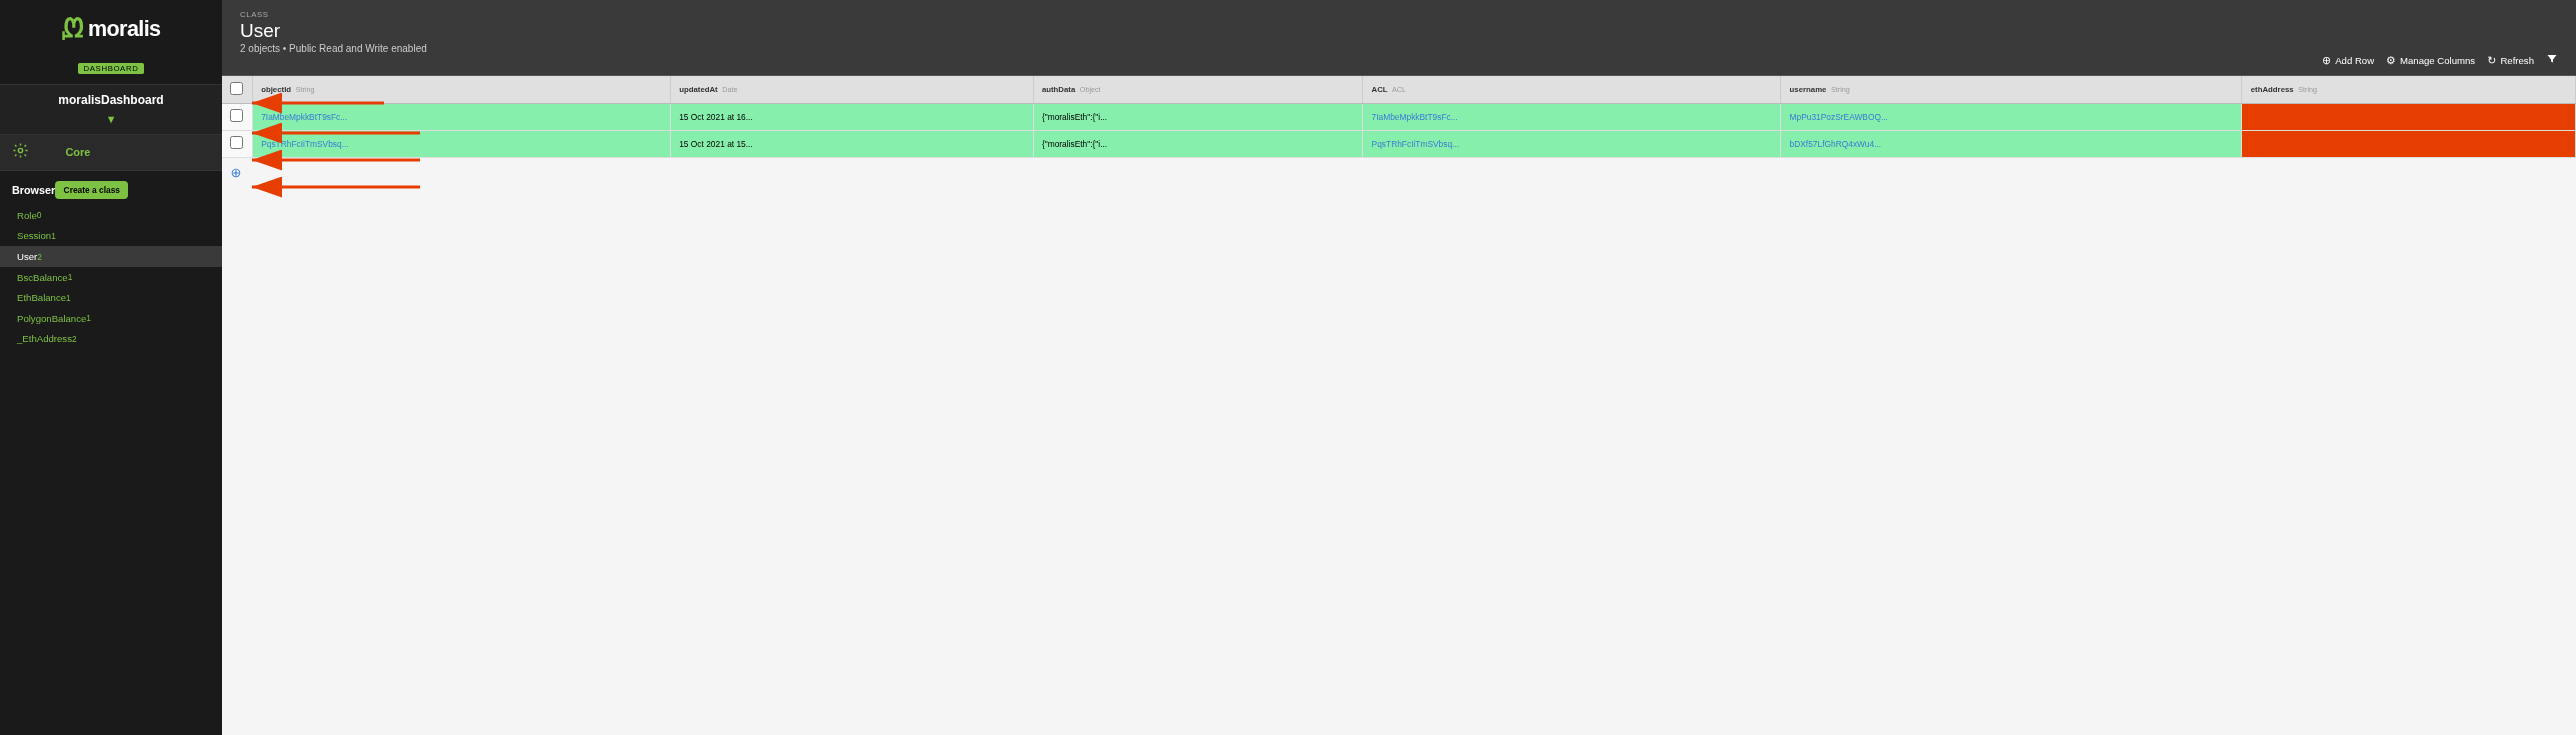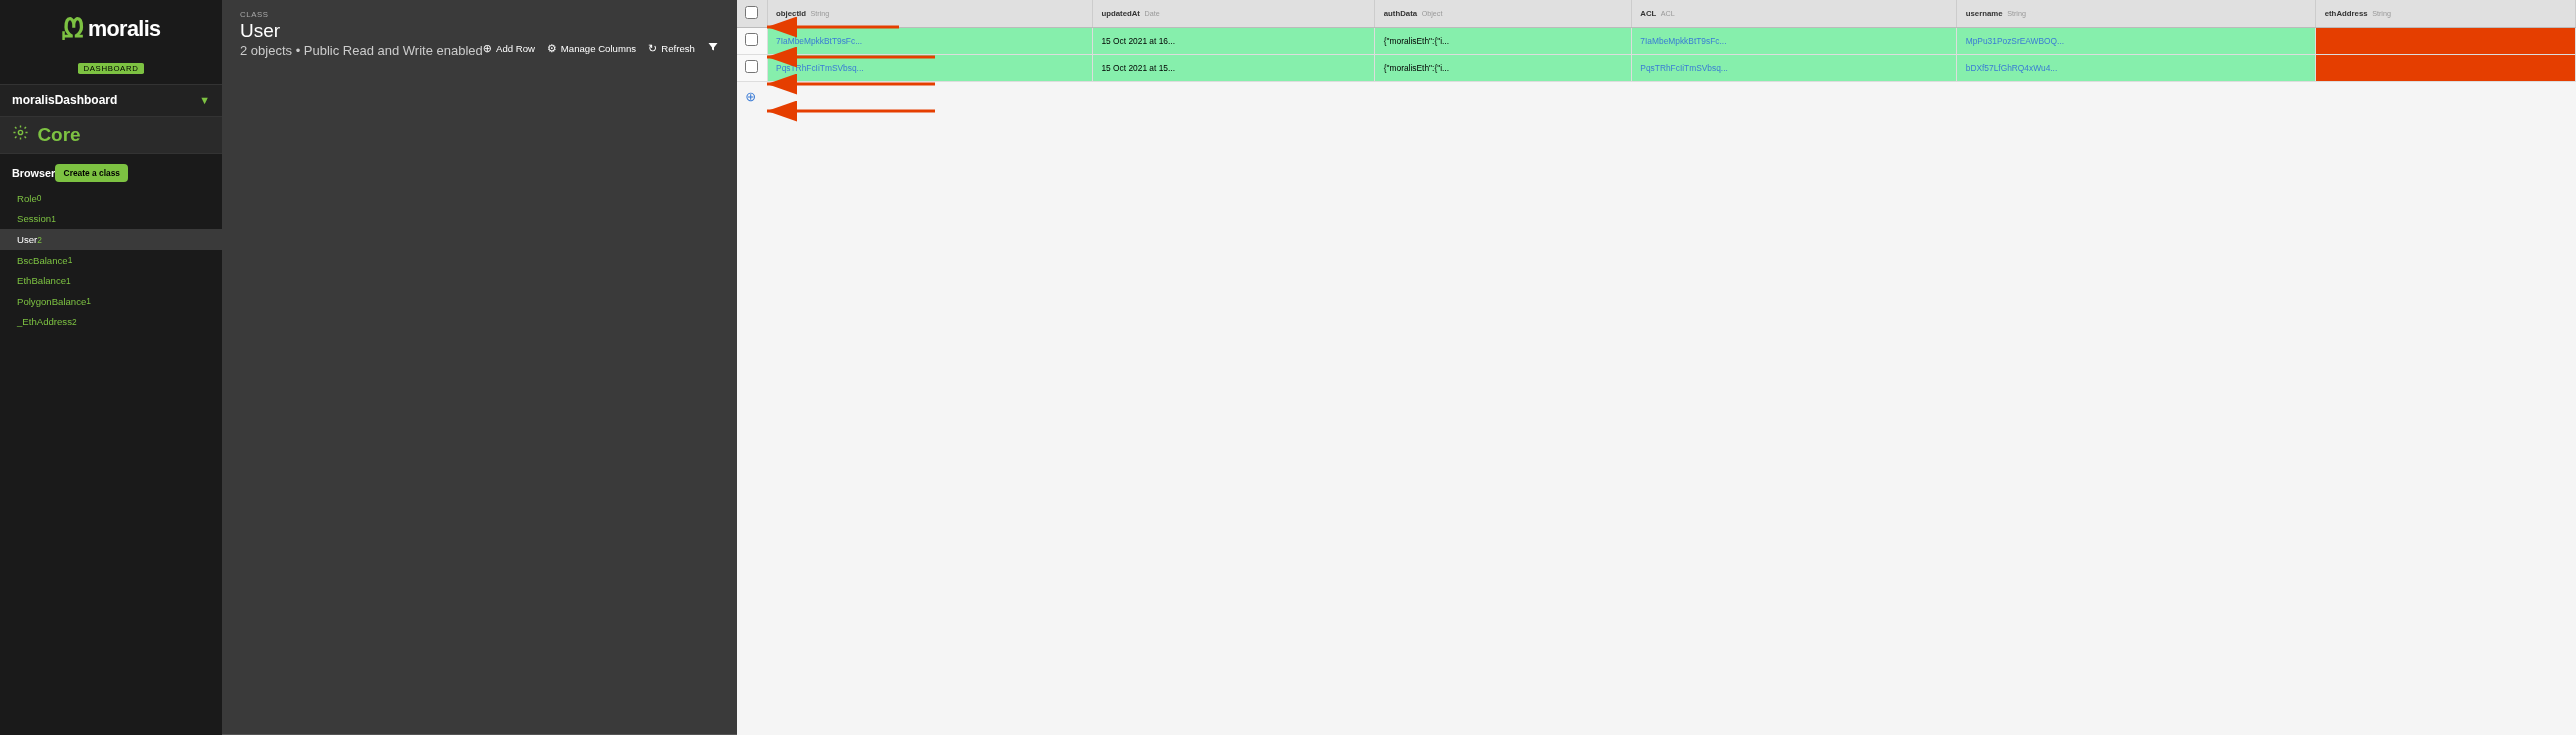--- a/index.html
+++ b/index.html
@@ -53,20 +53,21 @@
     }
 
     #app-name-row {
       display: flex;
       align-items: center;
       padding: 8.4px 12px;
       background: #222;
       border-bottom: 0.6px solid #333;
       gap: 6px;
       cursor: pointer;
+      flex-direction: column;
     }
 
     #app-name {
       color: #fff;
       font-size: 12px;
       font-weight: 600;
       flex: 1;
     }
 
     #app-name-chevron {
@@ -83,22 +84,23 @@
       border-bottom: 0.6px solid #333;
     }
 
     #core-icon {
       color: #7dc242;
       font-size: 15.6px;
     }
 
     #core-label {
       color: #7dc242;
-      font-size: 19px;
+      font-size: 11px;
       font-weight: 700;
+      margin-left: 28px;
     }
 
     #browser-header {
       display: flex;
       align-items: center;
       justify-content: flex-start;
       padding: 9.6px 12px 6px 12px;
     }
 
     #browser-label {
@@ -137,21 +139,21 @@
 
     .class-item-count {
       color: #7dc242;
       font-size: 8.4px;
     }
 
     
     #main {
       flex: 1;
       display: flex;
-      flex-direction: row;
+      flex-direction: column;
       background: #3a3a3a;
       overflow: hidden;
     }
 
     #main-header {
       background: #3a3a3a;
       padding: 9.6px 18px 0 18px;
       border-bottom: 0.6px solid #555;
     }
 
@@ -164,22 +166,22 @@
 
     #class-title {
       color: #fff;
       font-size: 19px;
       font-weight: 400;
       margin: 1.2px 0;
     }
 
     #class-meta {
       color: #ccc;
-      font-size: 13px;
-      padding-bottom: 5px;
+      font-size: 10px;
+      padding-bottom: 21px;
     }
 
     #toolbar {
       display: flex;
       align-items: center;
       justify-content: flex-end;
       gap: 12px;
       padding: 6px 18px;
       background: #3a3a3a;
       border-bottom: 0.6px solid #555;

